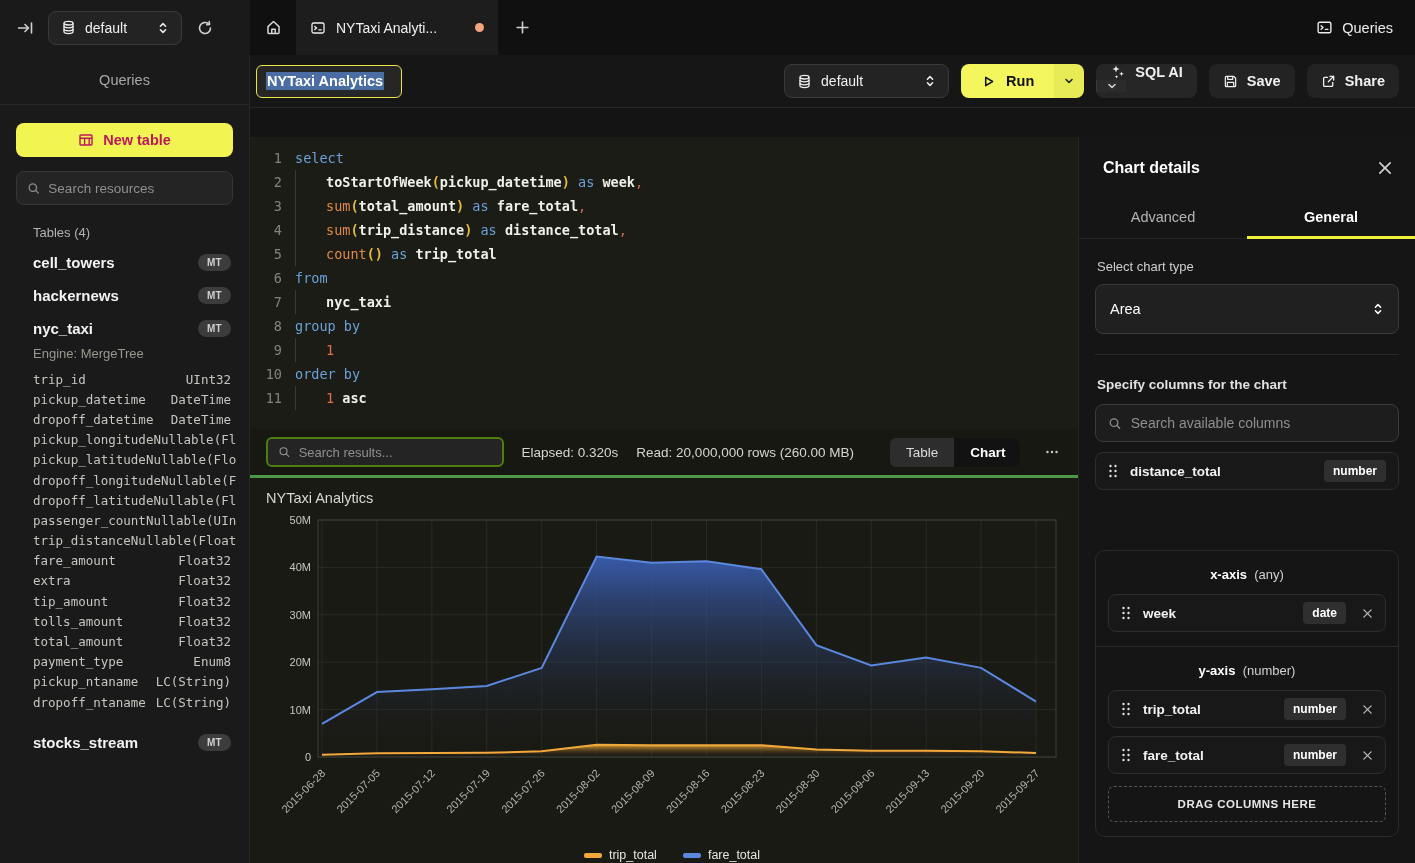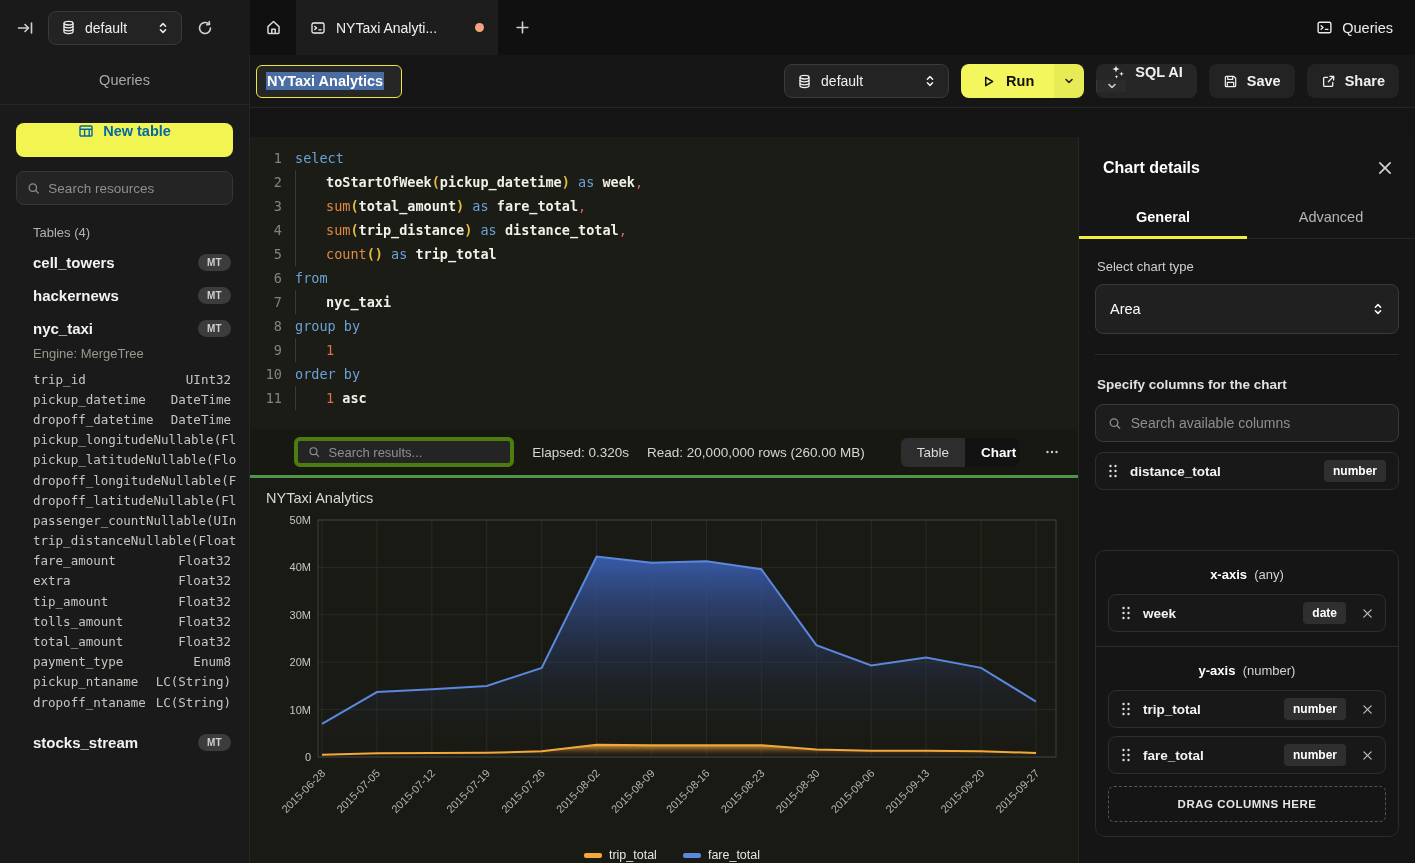--- a/index.html
+++ b/index.html
@@ -26,21 +26,21 @@
   
   .main-row { flex:1; display:flex; min-height:0; }
 
   
   .sidebar { width:250px; flex:0 0 250px; background:#1a1a1a; border-right:1px solid #262626; display:flex; flex-direction:column; }
   .sidebar-tabs { display:flex; height:50px; flex:0 0 50px; border-bottom:1px solid #262626; }
   .side-tab { flex:1; display:flex; align-items:center; justify-content:center; font-size:14.5px; color:#a8a8a8; cursor:pointer; position:relative; }
   .side-tab.active { color:#ffffff; font-weight:700; }
   .side-tab.active::after { content:""; position:absolute; left:0; right:0; bottom:-1px; height:3px; background:#f0ef3d; }
   .sidebar-body { flex:1; padding:18px 16px 0 16px; overflow:hidden; }
-  .new-table-btn { width:100%; height:34px; background:#f2f452; color:#0369a1; border:none; border-radius:8px; font-size:14.5px; font-weight:600; display:flex; justify-content:center; gap:9px; cursor:pointer; font-family:inherit; }
+  .new-table-btn { width:100%; height:34px; background:#f2f452; color:#be185d; border:none; border-radius:8px; font-size:14.5px; font-weight:600; display:flex; align-items:center; justify-content:center; gap:9px; cursor:pointer; font-family:inherit; }
   .search-box { margin-top:14px; height:34px; background:#242424; border:1px solid #363636; border-radius:8px; display:flex; align-items:center; gap:8px; padding:0 10px; color:#8f8f8f; }
   .search-box input { background:none; border:none; outline:none; color:#e8e8e8; font-size:13.5px; width:100%; font-family:inherit; }
   .search-box input::placeholder { color:#8f8f8f; }
   .tables-label { margin:20px 0 6px 17px; font-size:13px; color:#b2b2b2; }
   .tbl-row { display:flex; align-items:center; height:33px; padding:0 2px 0 17px; cursor:pointer; }
   .tbl-name { flex:1; font-size:15px; font-weight:600; color:#f2f2f2; }
   .mt-badge { background:#3c3c3c; color:#cfcfcf; font-size:10px; font-weight:700; padding:3px 9px; border-radius:10px; letter-spacing:.3px; }
   .engine-line { padding-left:17px; font-size:13px; color:#98988f; margin:1px 0 8px; }
   .cols-list { padding:0 2px 6px 17px; }
   .col-row { display:flex; justify-content:space-between; font-family:"DejaVu Sans Mono", monospace; font-size:12.5px; color:#c6c6c0; padding:2.6px 0; cursor:pointer; }
@@ -73,21 +73,21 @@
   .tk-kw { color:#6aa1d8; }
   .tk-fn { color:#e08943; }
   .tk-id { color:#f1f1ea; font-weight:700; }
   .tk-par { color:#e3bb3f; font-weight:700; }
   .tk-cm { color:#d4695c; }
   .tk-num { color:#d9734f; }
   .tk-pl { color:#dddddd; }
 
   
   .results-bar { height:46px; flex:0 0 46px; background:#18181.2; background:#181812; display:flex; align-items:center; gap:18px; padding:0 12px 0 16px; }
-  .results-search { width:240px; height:30px; background:#242424; border:4px solid #4d7c0f; border-radius:6px; display:flex; align-items:center; gap:8px; padding:0 10px; color:#8f8f8f;margin-left:28px; }
+  .results-search { width:240px; height:30px; background:#242424; border:2px solid #4d7c0f; border-radius:6px; display:flex; align-items:center; gap:8px; padding:0 10px; color:#8f8f8f; }
   .results-search input { background:none; border:none; outline:none; color:#e8e8e8; font-size:13px; width:100%; font-family:inherit; }
   .results-search input::placeholder { color:#8f8f8f; }
   .stat-text { font-size:13.5px; color:#d6d6d0; white-space:nowrap; }
   .rb-spacer { flex:1; }
   .seg-control { display:flex; background:#2d2d2d; border-radius:6px; overflow:hidden; }
   .seg { padding:7px 16px; font-size:13.5px; color:#dcdcdc; cursor:pointer; }
   .seg.active { background:#121212; color:#ffffff; font-weight:700; }
   .more-btn { color:#cfcfcf; font-size:16px; letter-spacing:1px; padding:0 6px; cursor:pointer; background:none; border:none; }
   .green-divider { height:3px; flex:0 0 3px; background:#4f9648; cursor:row-resize; }
 
@@ -535,25 +535,25 @@
         <aside class="chart-details">
           <div class="cd-header">
             <span class="cd-title">Chart details</span>
             <button class="cd-close">
               <svg class="ic" width="16" height="16" viewBox="0 0 14 14" fill="none" stroke="currentColor" stroke-width="1.5" stroke-linecap="round">
                   <path d="M2.5 2.5l9 9M11.5 2.5l-9 9"></path>
                 </svg>
             </button>
           </div>
           <div class="cd-tabs">
+            <div class="cd-tab">
+                <span>Advanced</span>
+              </div>
             <div class="cd-tab active">
                 <span>General</span>
-              </div>
-            <div class="cd-tab">
-                <span>Advanced</span>
               </div>
           </div>
           <div class="cd-body">
             <div class="cd-label">Select chart type</div>
             <div class="cd-select">
               <span class="grow">Area</span>
               <svg class="ic" width="12" height="14" viewBox="0 0 12 14" fill="none" stroke="currentColor" stroke-width="1.5" stroke-linecap="round" stroke-linejoin="round">
                   <path d="M3.4 5.2L6 2.6l2.6 2.6"></path>
                   <path d="M3.4 8.8L6 11.4 8.6 8.8"></path>
                 </svg>

